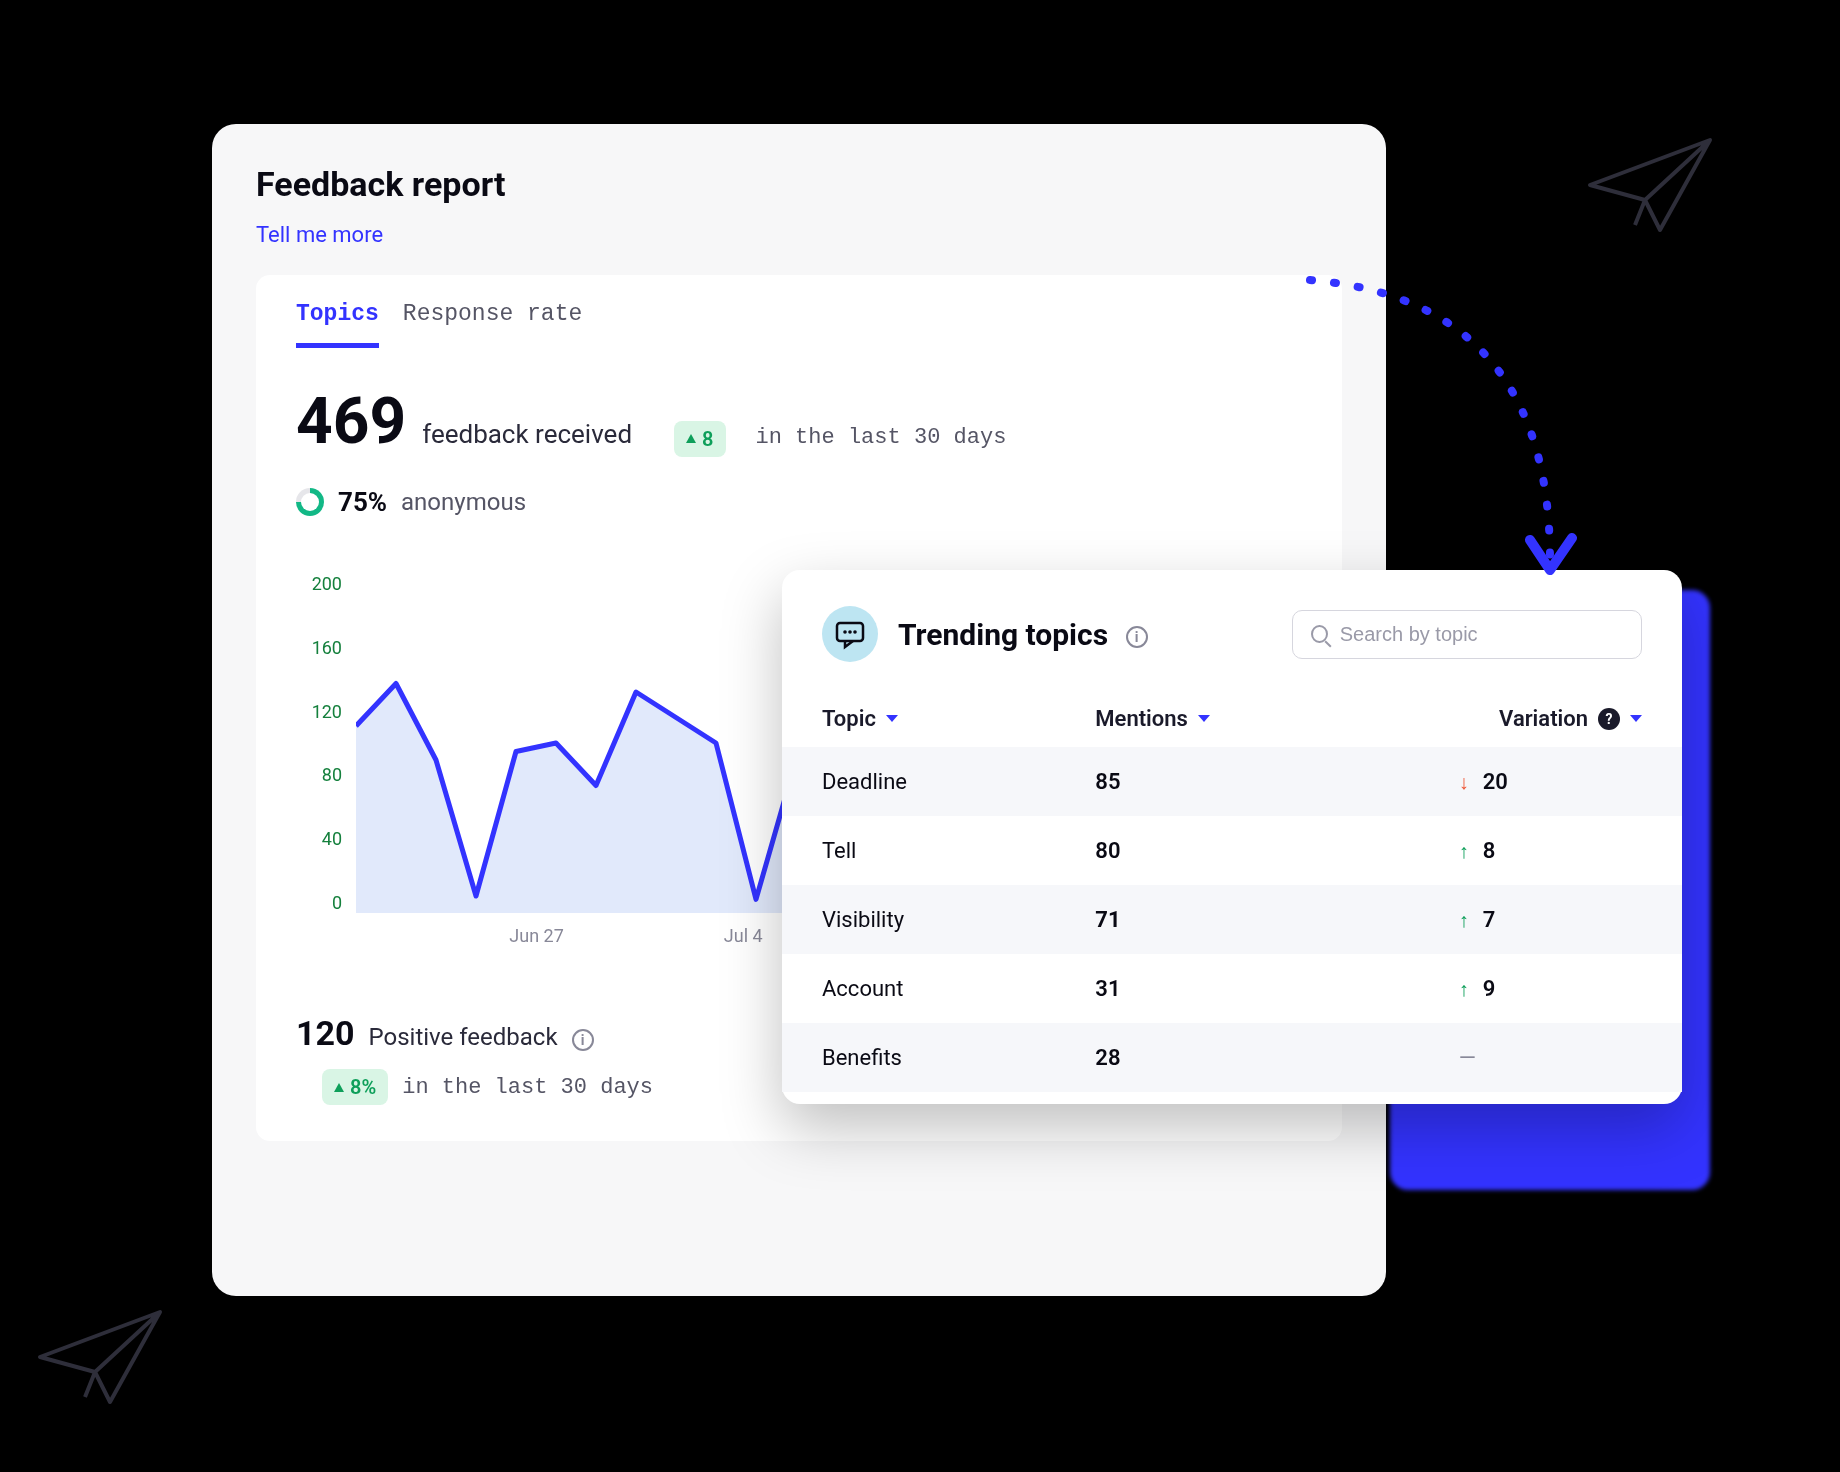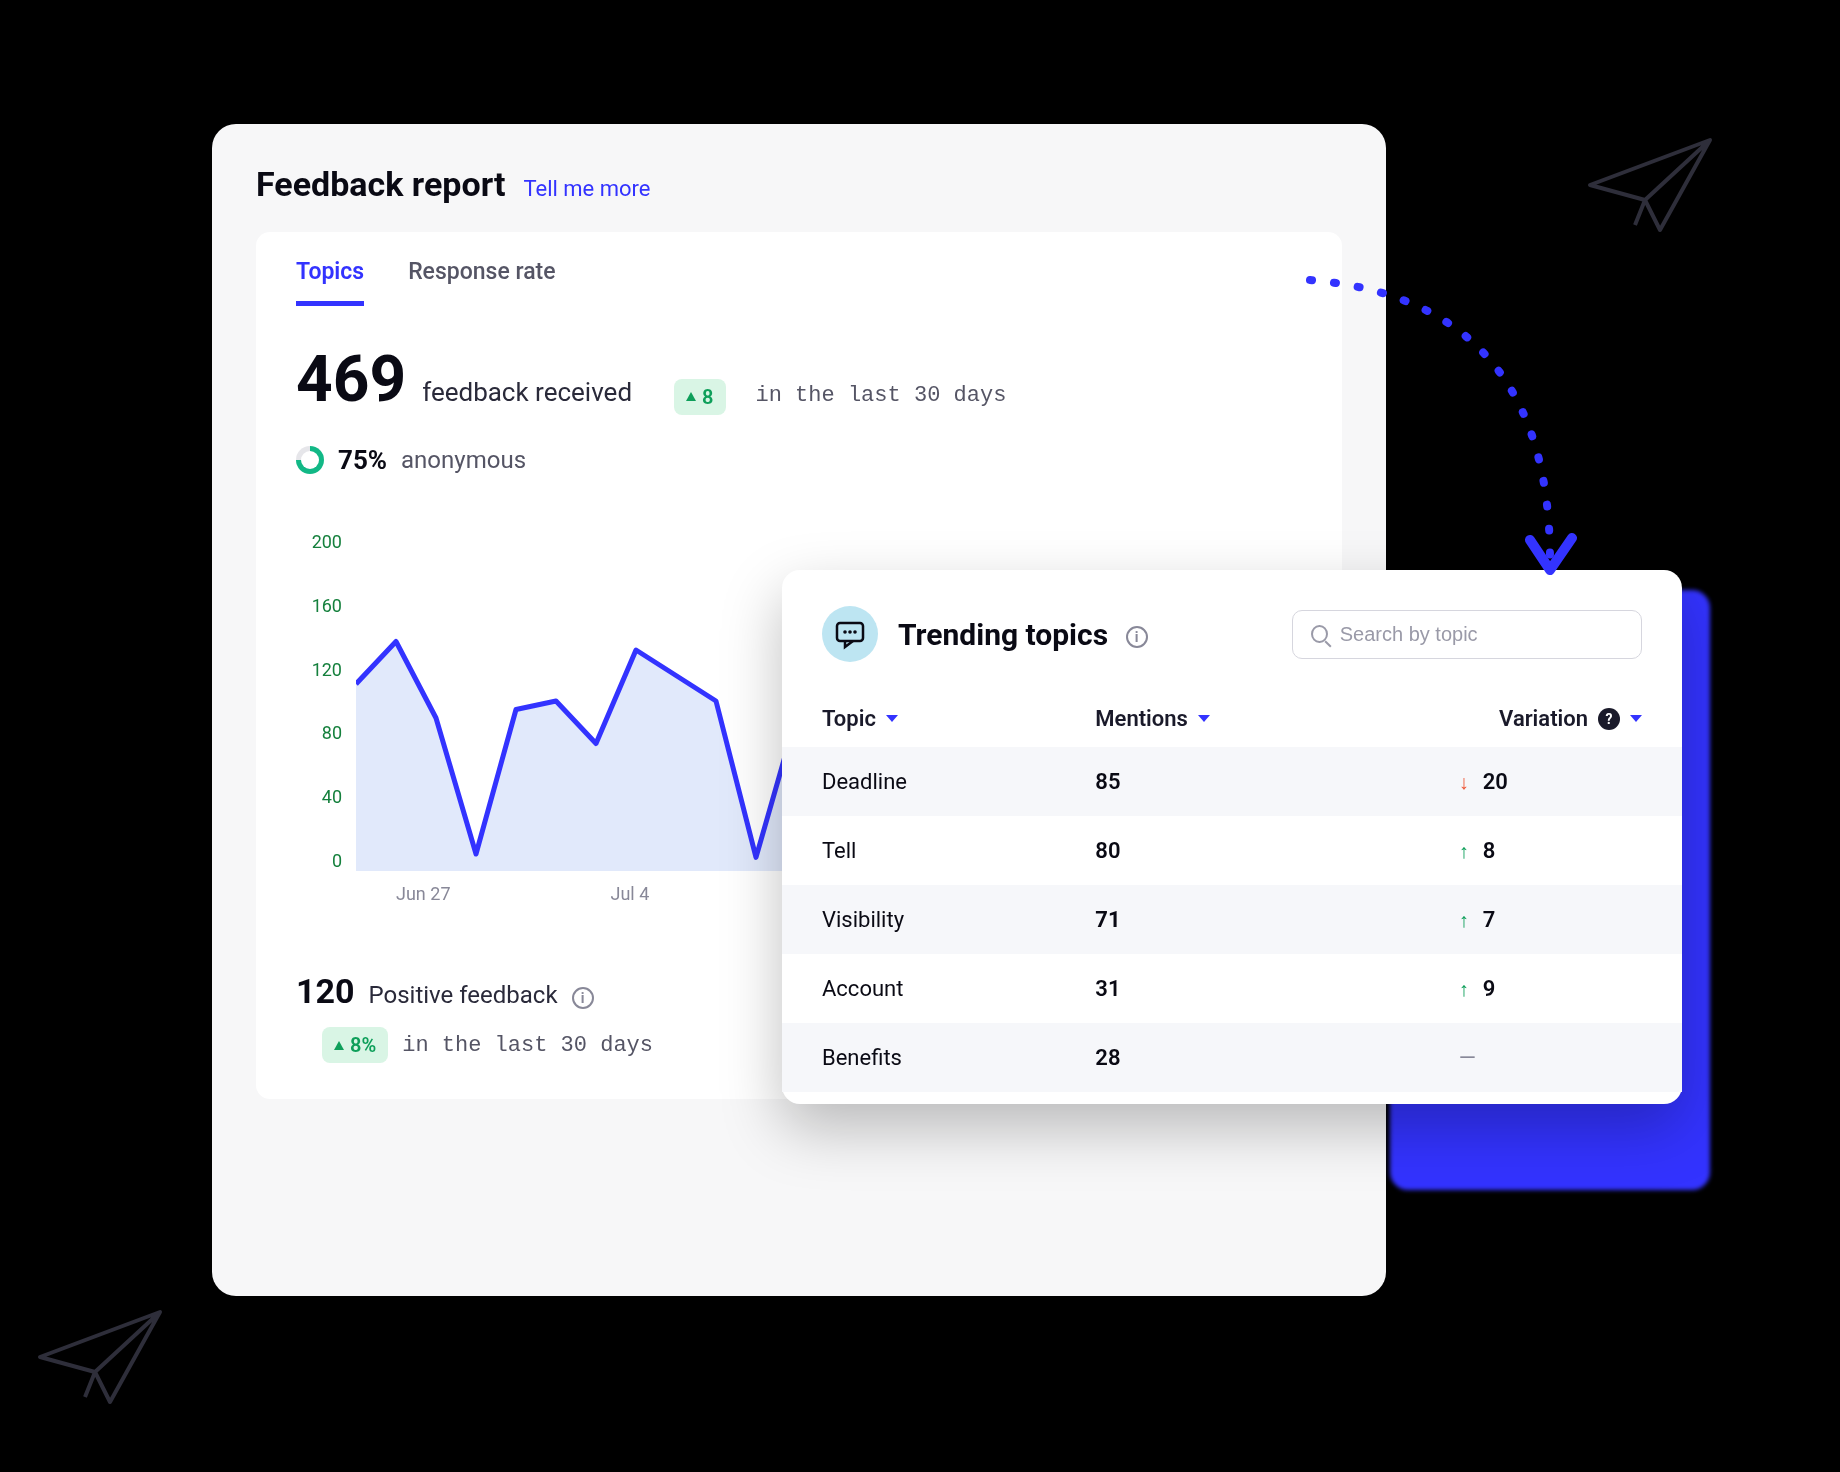--- a/index.html
+++ b/index.html
@@ -19,40 +19,42 @@
   height: 1172px;
   background: #f7f7f8;
   border-radius: 24px;
   padding: 40px 44px;
 }
 .main-header {
   display: flex;
   align-items: baseline;
   gap: 18px;
   margin-bottom: 28px;
+  flex-direction: column;
 }
 .page-title {
   font-size: 34px;
   font-weight: 700;
   color: #0a0a14;
 }
 .tell-me-more {
   font-size: 22px;
   color: #3333ff;
   cursor: pointer;
 }
 .content-card {
   background: #fff;
   border-radius: 14px;
   padding: 0 40px 36px 40px;
 }
 .tabs {
   display: flex;
-  gap: 44px;
+  gap: 24px;
   padding-top: 26px;
+  font-family: Liberation Mono, monospace;
 }
 .tab {
   font-size: 23px;
   font-weight: 500;
   color: #555565;
   padding-bottom: 16px;
   cursor: pointer;
 }
 .tab.active {
   color: #3333ff;
@@ -152,20 +154,21 @@
   top: 0;
   width: 520px;
   height: 340px;
 }
 .x-axis {
   position: absolute;
   left: 60px;
   top: 352px;
   width: 520px;
   display: flex;
+  justify-content: center;
 }
 .x-tick {
   font-size: 18px;
   color: #888898;
 }
 .pos-feedback {
   display: flex;
   align-items: baseline;
   gap: 14px;
   margin-top: 40px;

